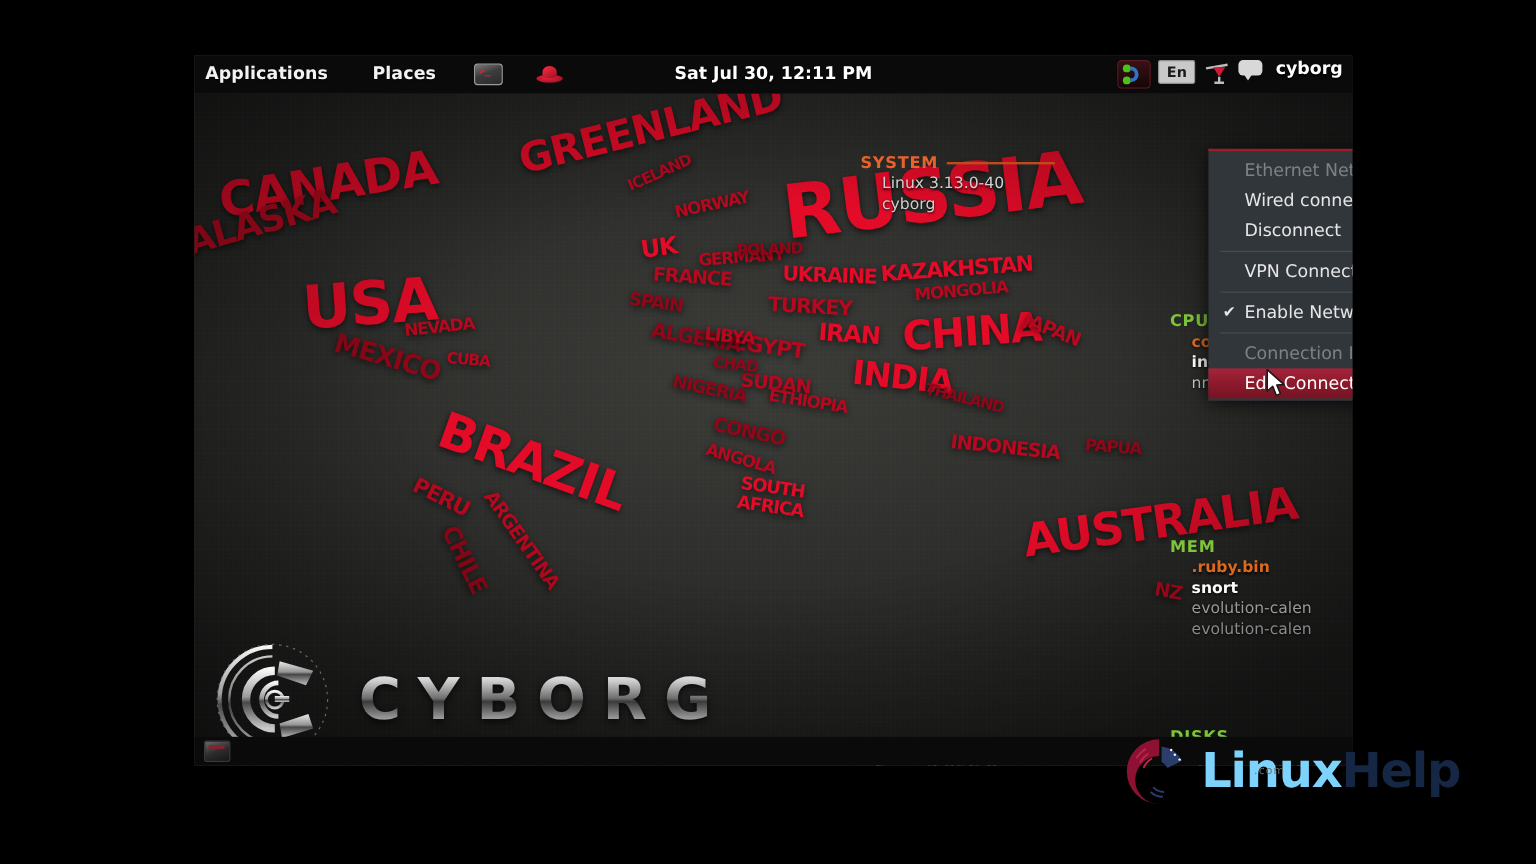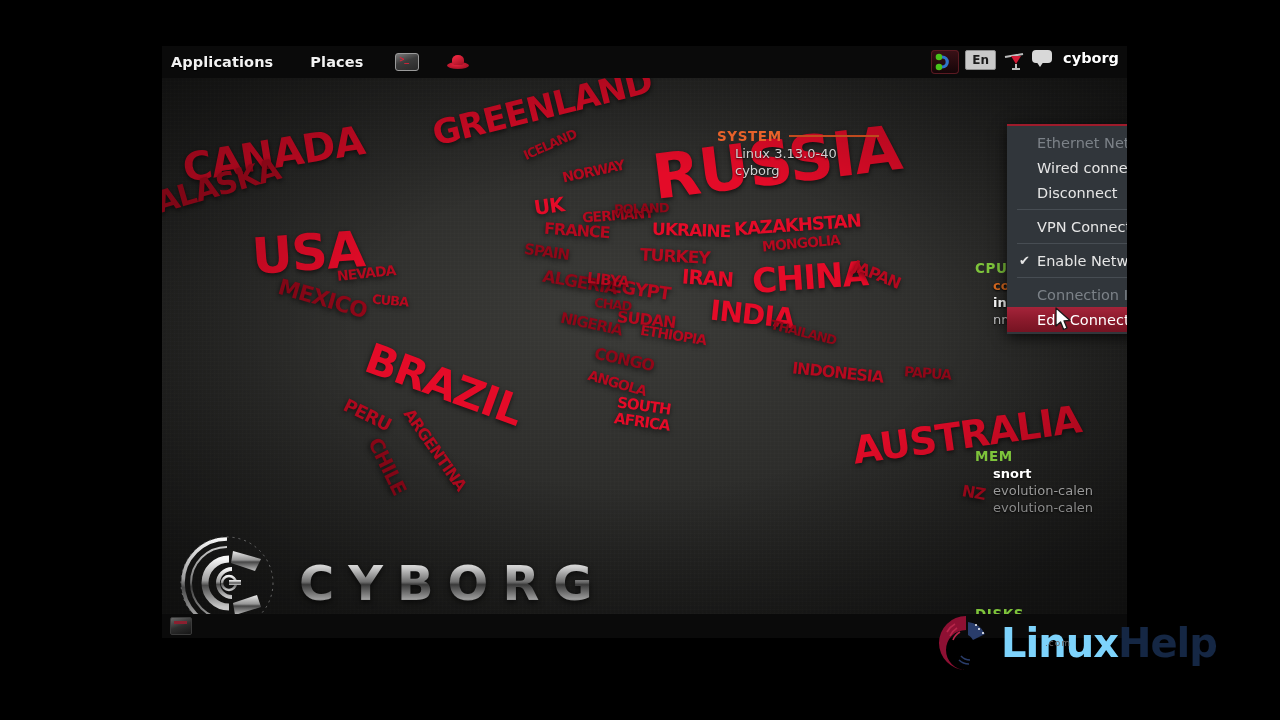--- a/index.html
+++ b/index.html
@@ -265,20 +265,23 @@
               <div class="ck-row">
                 <span class="nm r2">nm-applet</span>
               </div>
             </div>
         </div>
 
         <div style="position:absolute;left:258px;top:338px;width:290px;">
           <div class="ck-head ck-green">MEM</div>
           <div id="mem-rows">
               <div class="ck-row">
+                <span class="nm r0">.ruby.bin</span>
+              </div>
+              <div class="ck-row">
                 <span class="nm r1">snort</span>
               </div>
               <div class="ck-row">
                 <span class="nm r3">evolution-calen</span>
               </div>
               <div class="ck-row">
                 <span class="nm r4">evolution-calen</span>
               </div>
             </div>
         </div>
@@ -297,20 +300,21 @@
     <div id="top-panel">
       <div class="panel-menu">Applications</div>
       <div class="panel-menu">Places</div>
       <div class="panel-icon-btn">
         <span class="term-icon"></span>
       </div>
       <div class="panel-icon-btn">
         <span class="hat-icon"></span>
       </div>
 
+      <div id="clock">Sat Jul 30, 12:11 PM</div>
 
       <div id="tray">
         <div class="nm-icon">
           <svg width="24" height="20" viewBox="0 0 24 20">
             <circle cx="6" cy="5" r="3.3" fill="#49c21a"></circle>
             <circle cx="6" cy="15" r="3.3" fill="#49c21a"></circle>
             <path d="M9 5 C16 5 16 15 9 15" fill="none" stroke="#2f74c8" stroke-width="3.2"></path>
           </svg>
         </div>
         <div class="kbd-ind">En</div>

